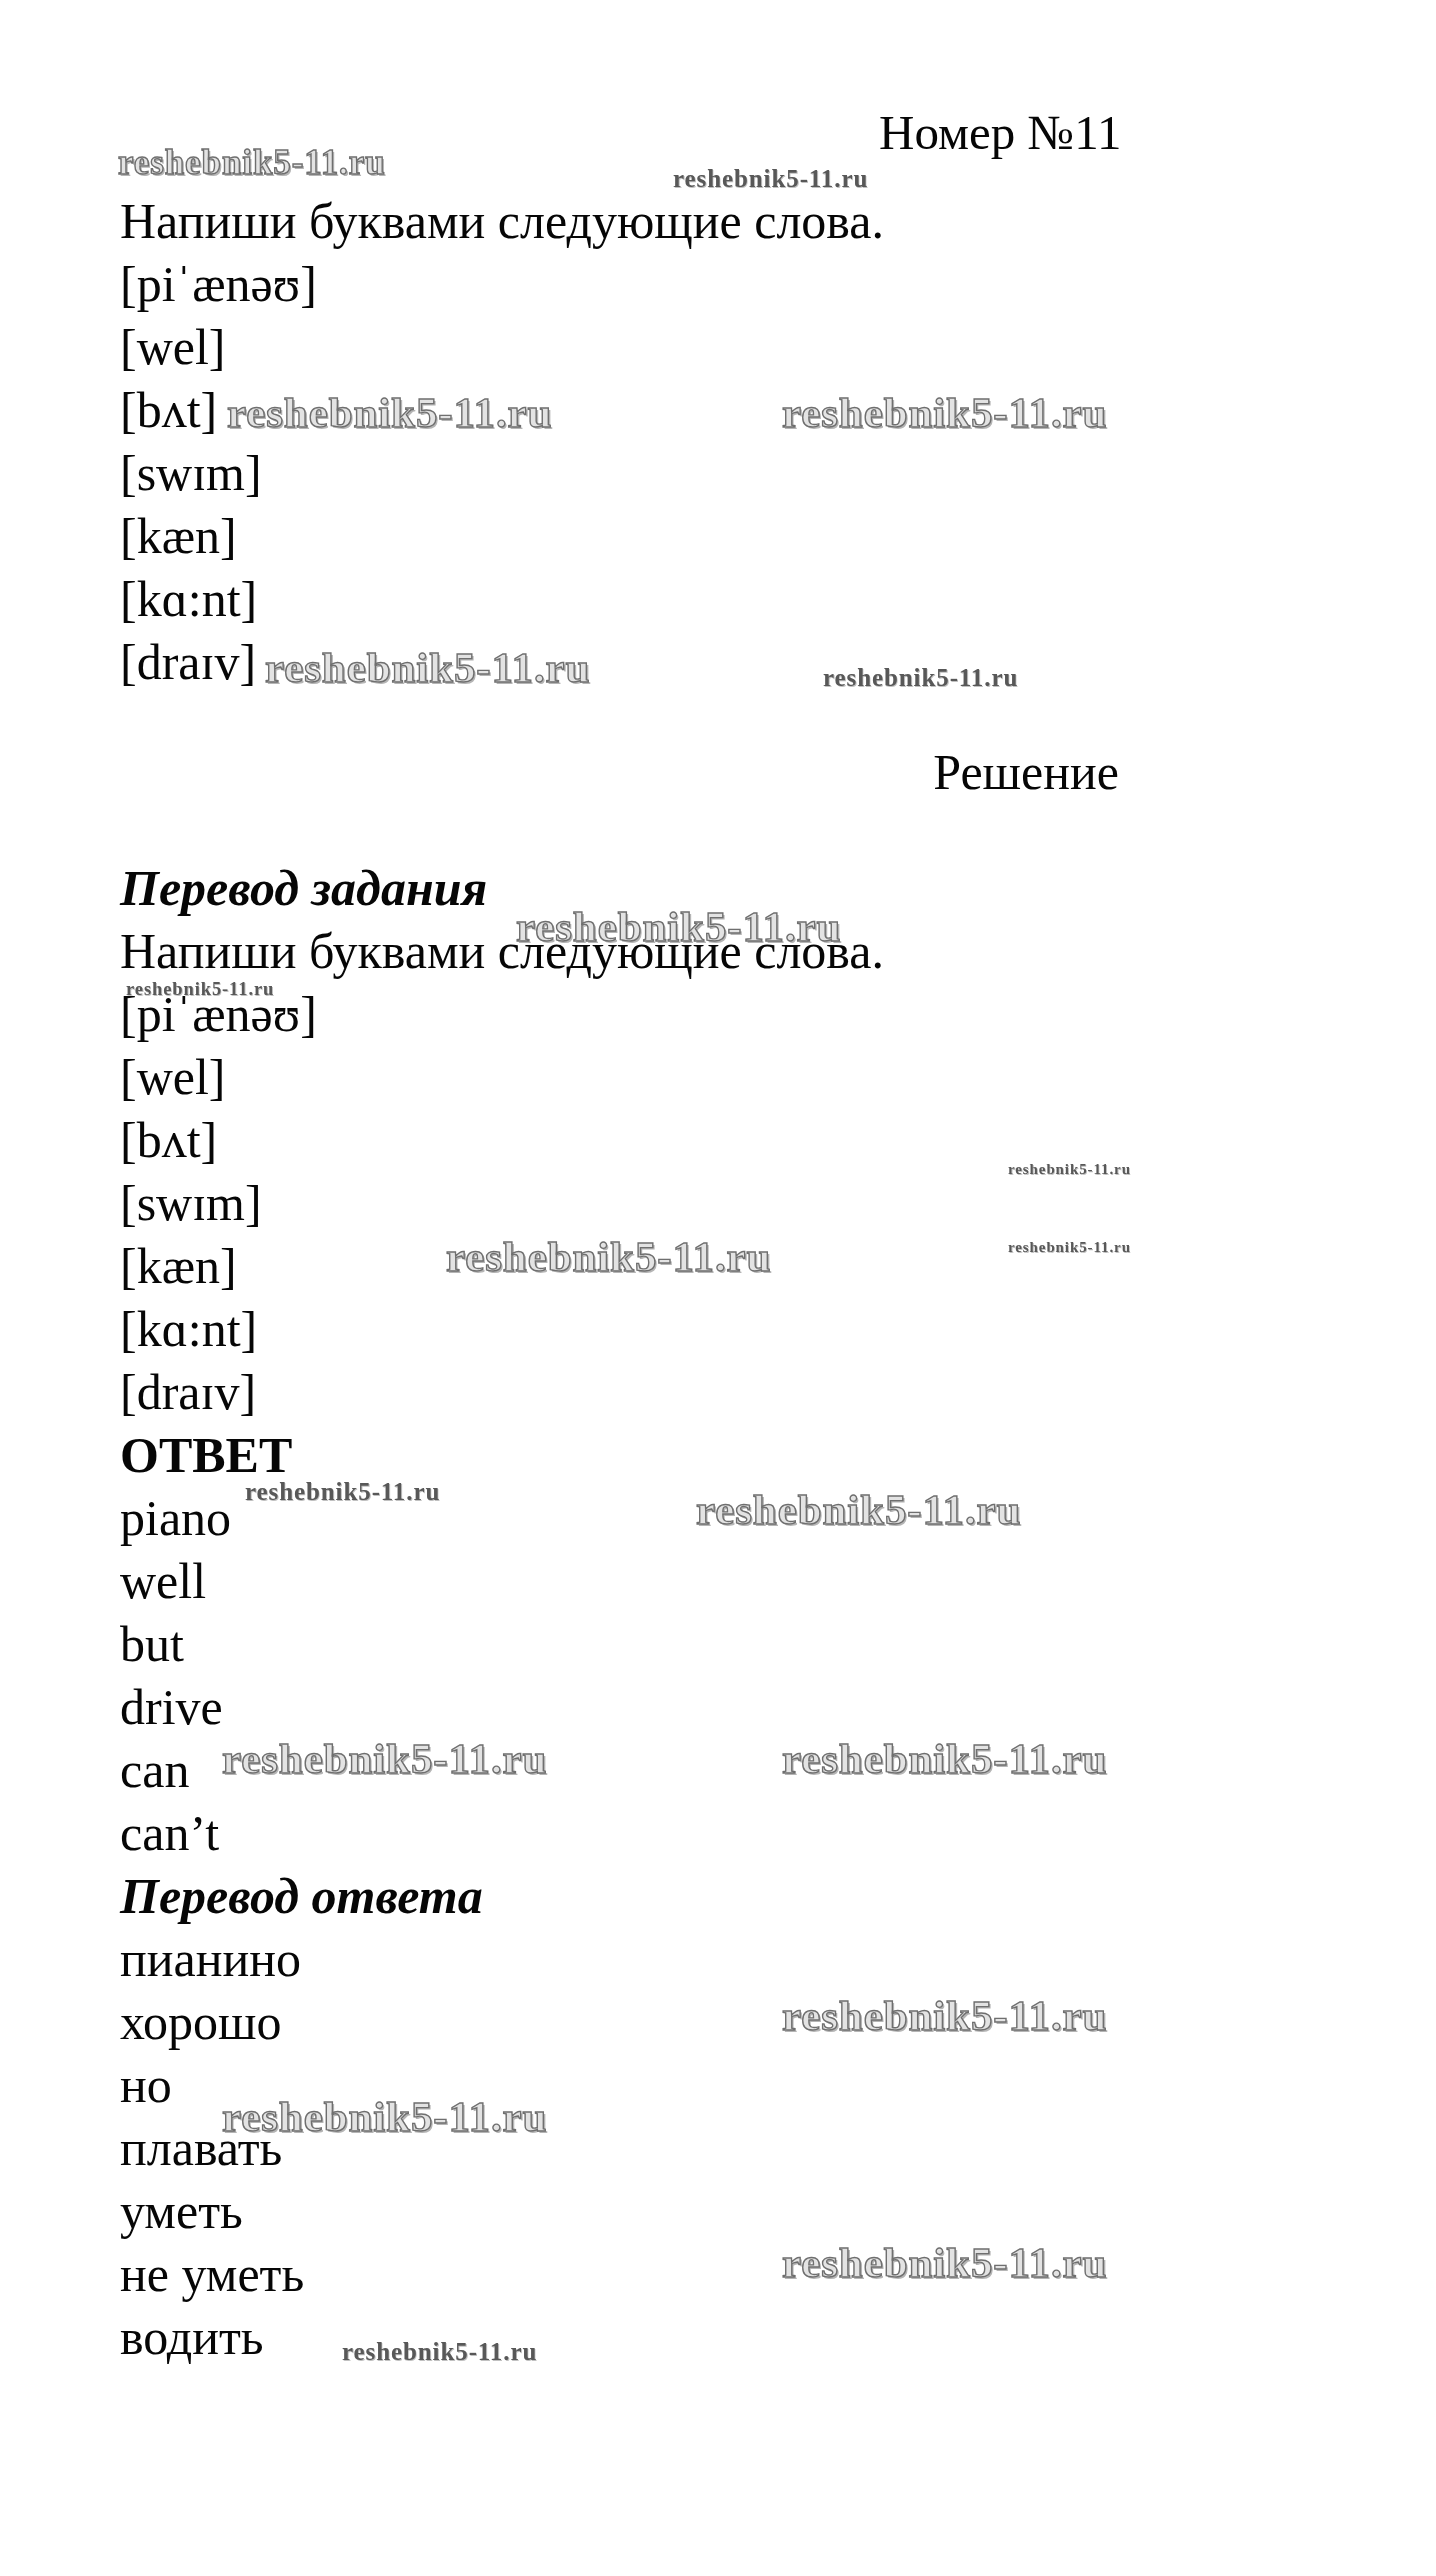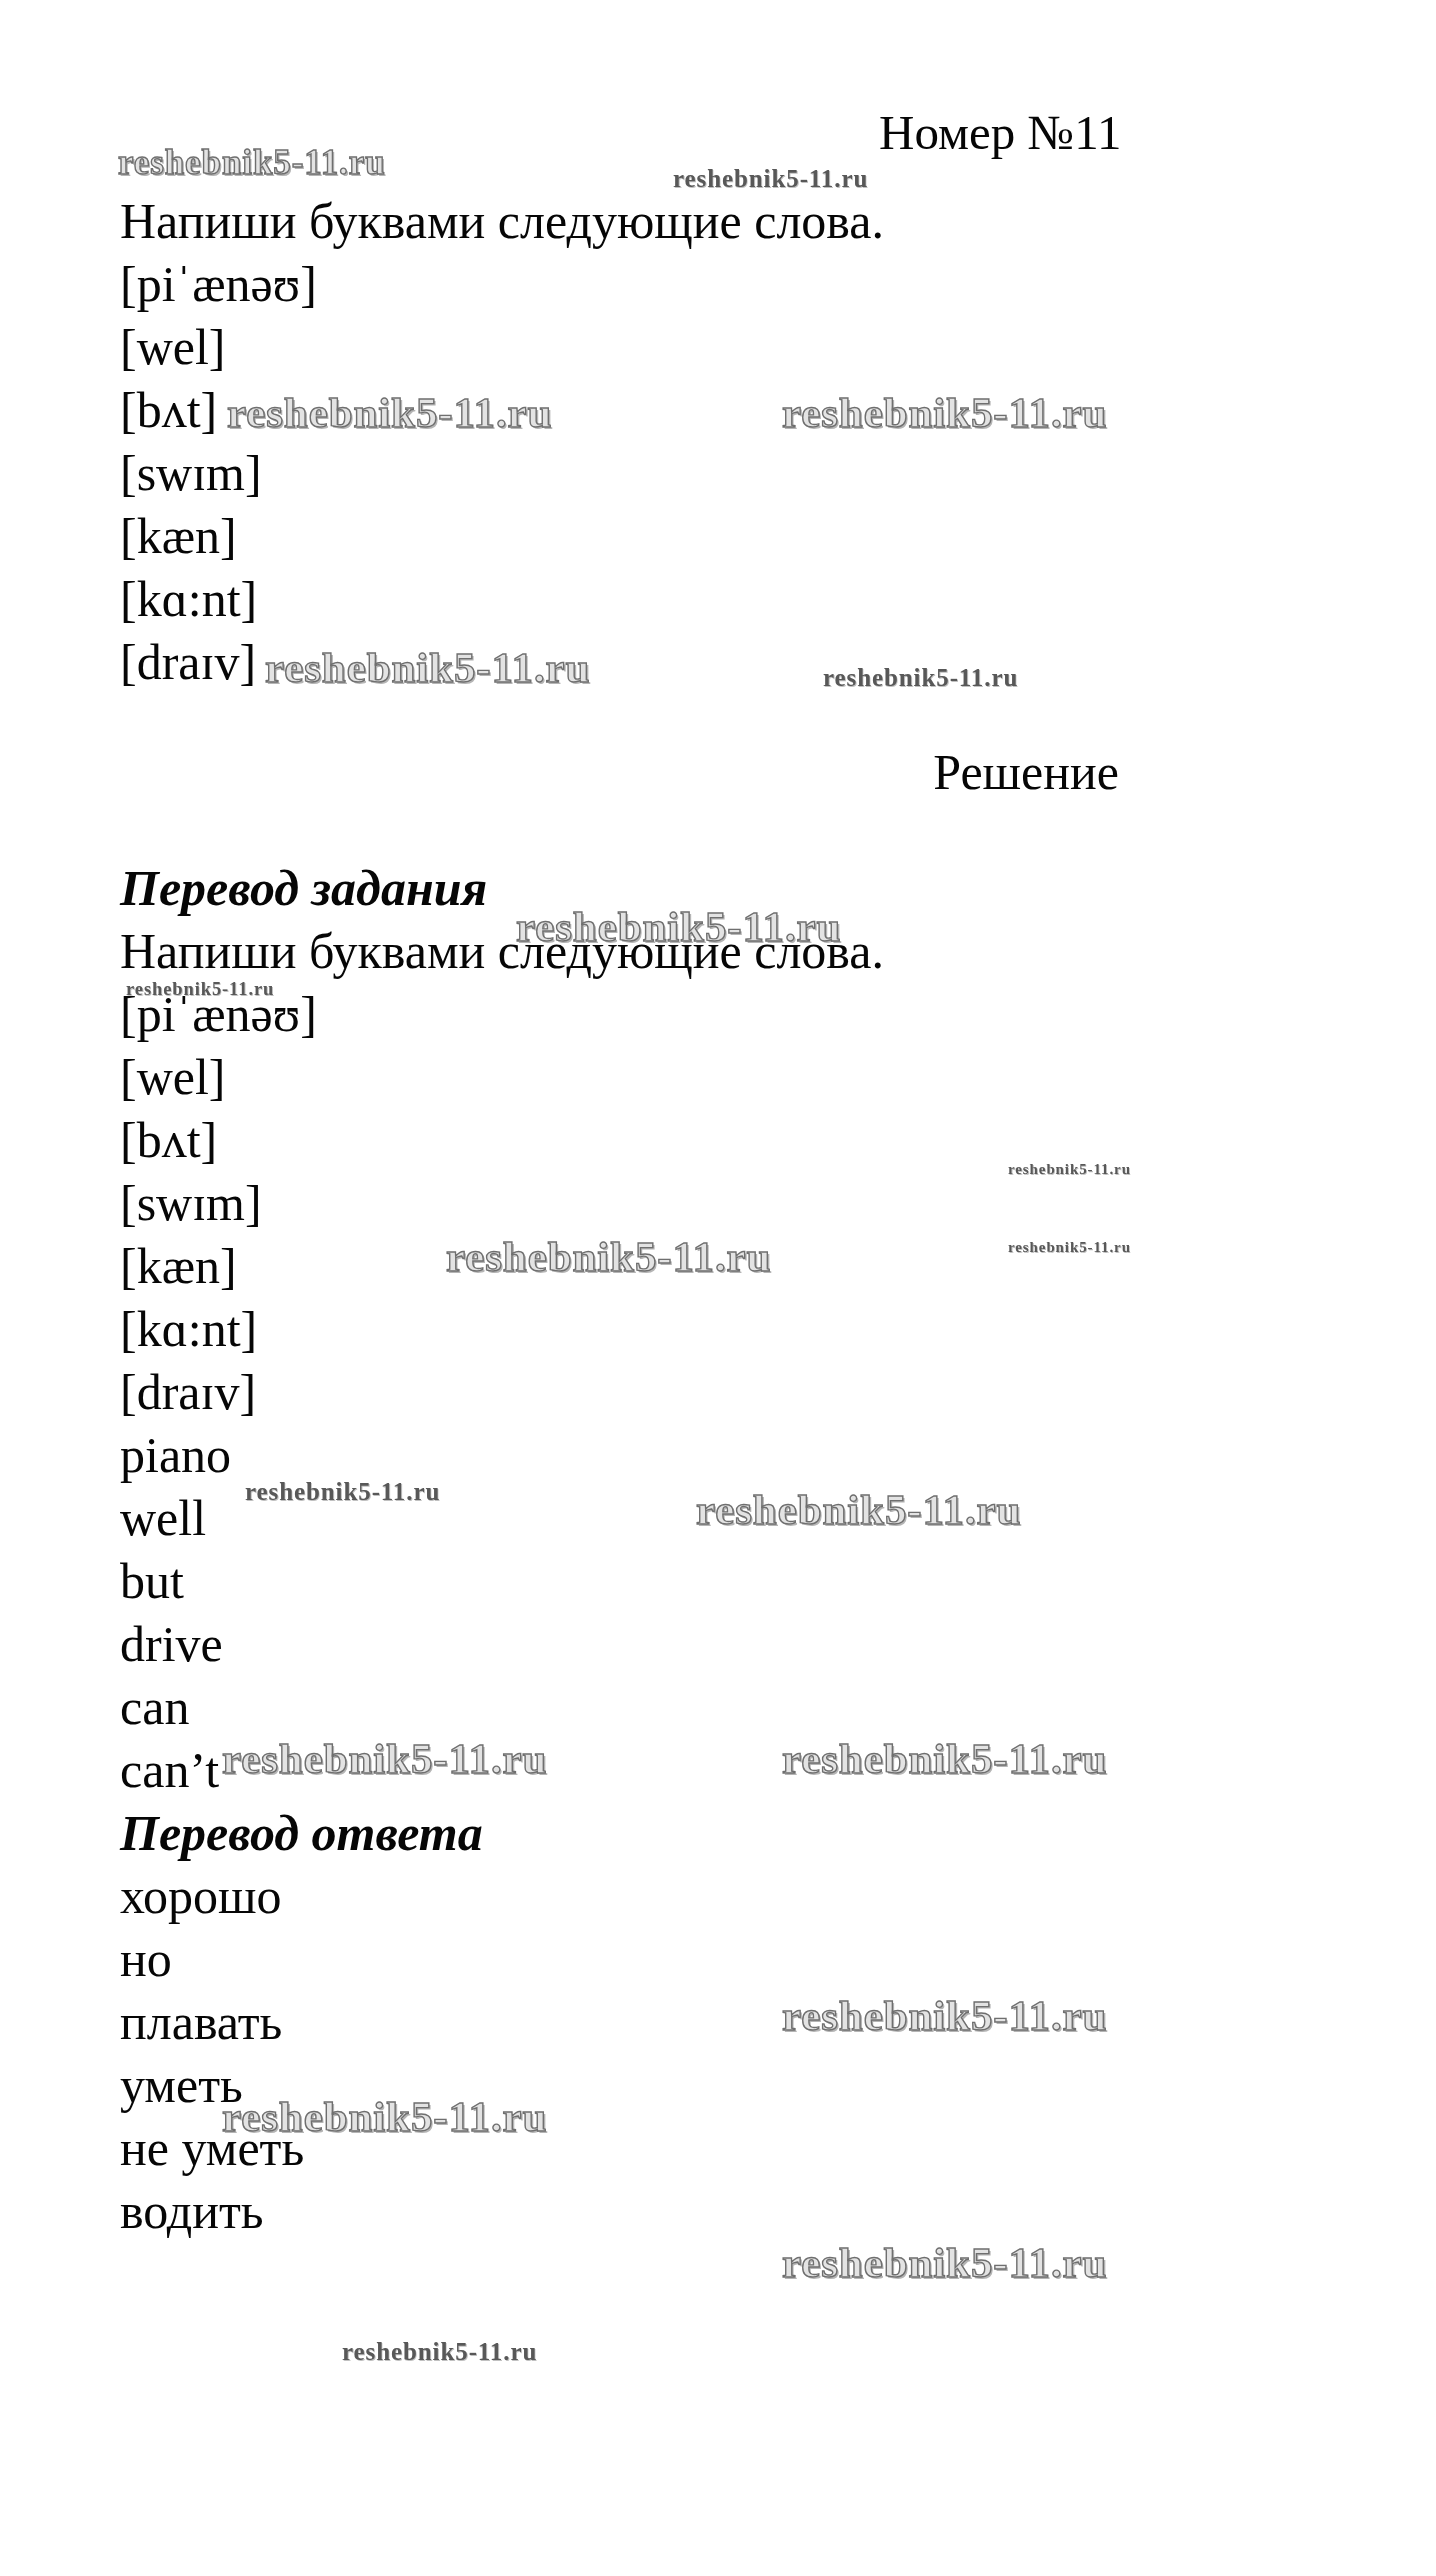--- a/index.html
+++ b/index.html
@@ -82,28 +82,30 @@
     <div class="line bold-italic">Перевод задания</div>
     <div class="line">Напиши буквами следующие слова.</div>
     <div class="line">[piˈænəʊ]</div>
     <div class="line">[wel]</div>
     <div class="line">[bʌt]</div>
     <div class="line">[swɪm]</div>
     <div class="line">[kæn]</div>
     <div class="line">[kɑ:nt]</div>
     <div class="line">[draɪv]</div>
 
+    <div class="line bold">ОТВЕТ</div>
     <div class="line">piano</div>
     <div class="line">well</div>
     <div class="line">but</div>
     <div class="line">drive</div>
     <div class="line">can</div>
     <div class="line">can’t</div>
 
     <div class="line bold-italic">Перевод ответа</div>
+    <div class="line">пианино</div>
     <div class="line">хорошо</div>
     <div class="line">но</div>
     <div class="line">плавать</div>
     <div class="line">уметь</div>
     <div class="line">не уметь</div>
     <div class="line">водить</div>
   </div>
 
   <span class="wm wm-outline wm-md" style="left:118px; top:143px;">reshebnik5-11.ru</span>
   <span class="wm wm-solid wm-sm" style="left:673px; top:165px;">reshebnik5-11.ru</span>

